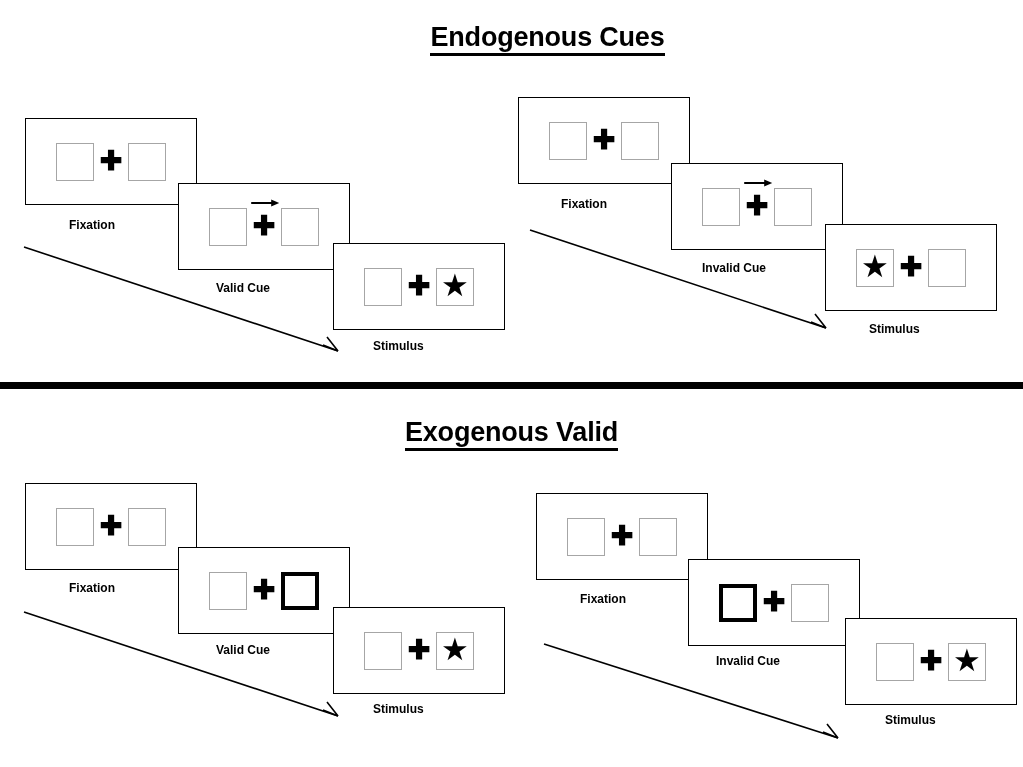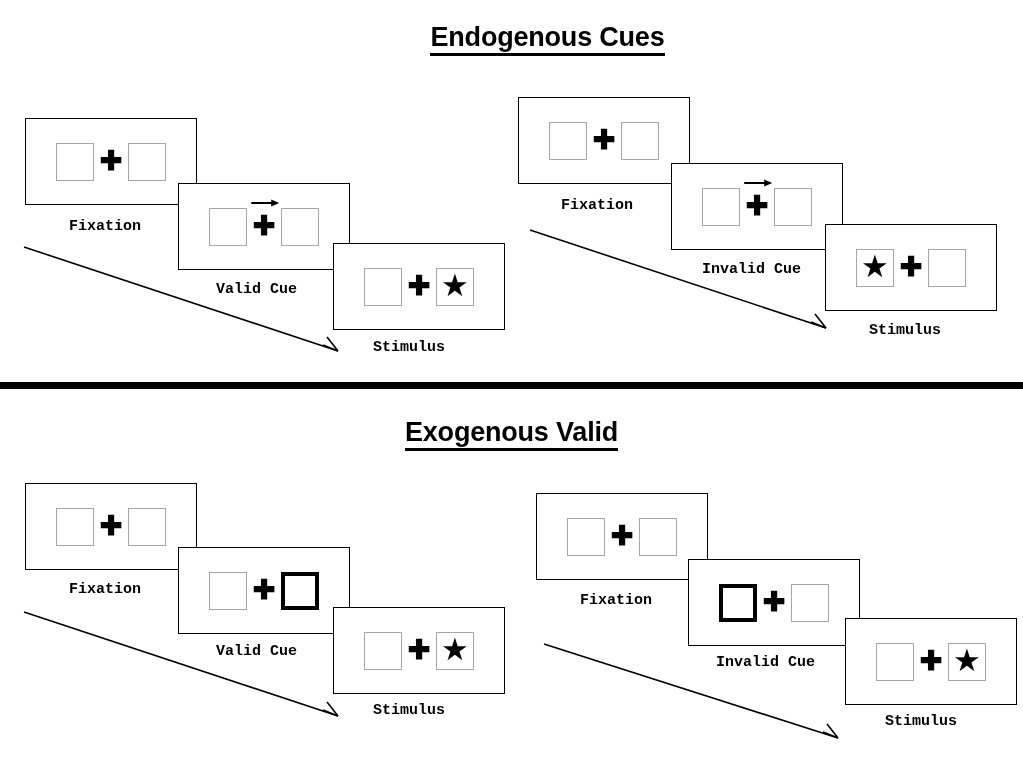--- a/index.html
+++ b/index.html
@@ -105,25 +105,24 @@
     top: -17px;
     left: 50%;
     transform: translateX(-46%);
     width: 30px;
     height: 12px;
   }
 
   
   .caption {
     position: absolute;
-    font-size: 15px;
+    font-size: 12px;
     font-weight: bold;
     white-space: nowrap;
     z-index: 3;
-    font-family: Liberation Mono, monospace;
   }
 
   
   .time-arrow {
     position: absolute;
     z-index: 1;
     overflow: visible;
   }
 </style>
 </head>

